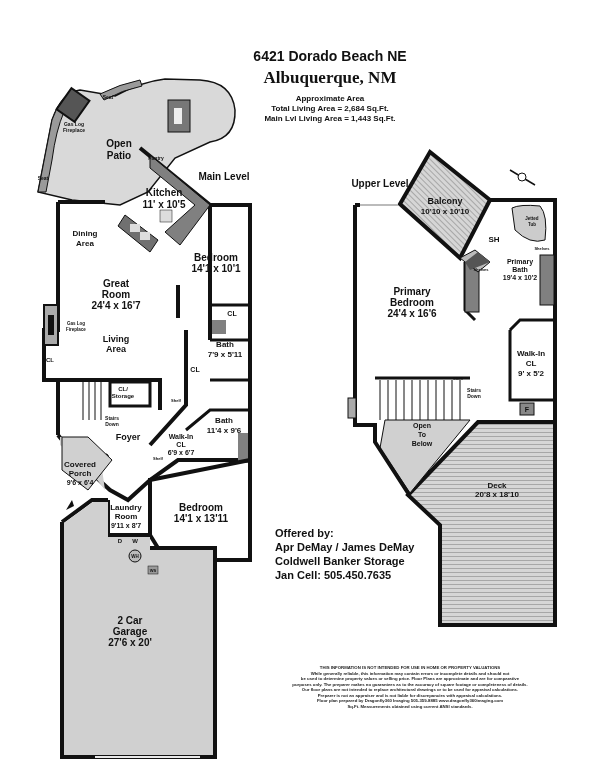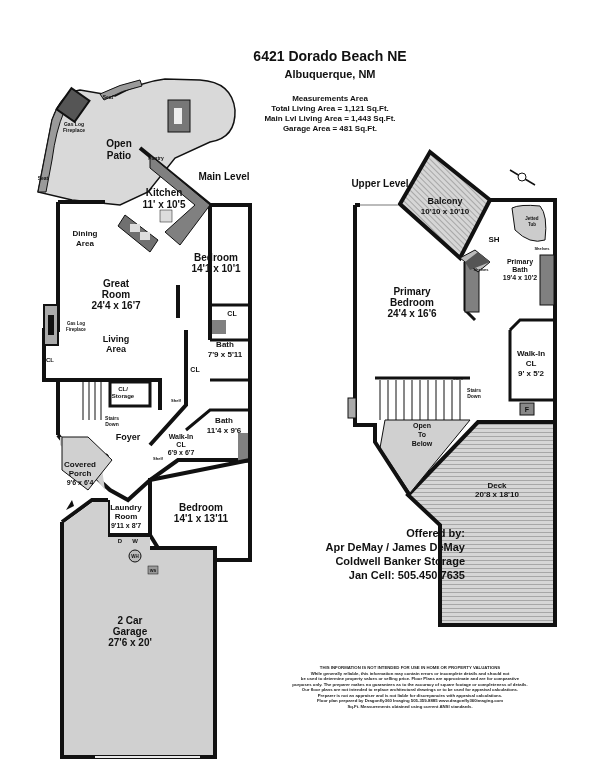--- a/index.html
+++ b/index.html
@@ -1,36 +1,35 @@
 <!DOCTYPE html>
 <html><head>
 <meta charset="utf-8">
 <style>
   html, body { margin:0; padding:0; background:#ffffff; }
   body { width:601px; height:768px; position:relative; overflow:hidden; font-family:"Liberation Sans", sans-serif; color:#111; }
   .abs { position:absolute; }
   .title { left:0; width:601px; text-align:center; font-weight:bold; }
   #t1 { top:48px; left:190px; width:280px; font-size:14px; }
-  #t2 { top:68px; left:190px; width:280px; font-size:11px; }
+  #t2 { top:68px; left:190px; width:280px; font-size:17px;font-family:Liberation Serif, serif; }
   #area { top:94px; left:230px; width:200px; text-align:center; font-size:8px; font-weight:bold; line-height:10px; }
   svg { position:absolute; left:0; top:0; }
   .lbl { font-family:"Liberation Sans", sans-serif; font-weight:bold; fill:#111; text-anchor:middle; }
-  #offer { top:526px; left:275px; width:190px; text-align:right; font-size:11px; font-weight:bold; line-height:14px; }
+  #offer { top:526px; left:275px; width:190px; text-align:left; font-size:11px; font-weight:bold; line-height:14px; }
   #disclaimer { top:665px; left:255px; width:310px; text-align:center; font-size:4.3px; font-weight:bold; line-height:5.5px; color:#222; }
 </style>
 </head>
 <body>
 
 <div class="abs title" id="t1">6421 Dorado Beach NE</div>
 <div class="abs title" id="t2">Albuquerque, NM</div>
 <div class="abs" id="area">
-  <div>Measurements Area</div>
-  <div>Total Living Area = 1,121 Sq.Ft.</div>
+  <div>Approximate Area</div>
+  <div>Total Living Area = 2,684 Sq.Ft.</div>
   <div>Main Lvl Living Area = 1,443 Sq.Ft.</div>
-  <div>Garage Area = 481 Sq.Ft.</div>
 </div>
 
 <svg width="601" height="768" viewBox="0 0 601 768">
   <defs>
     <pattern id="hatch" width="4" height="4" patternUnits="userSpaceOnUse">
       <rect width="4" height="4" fill="#d6d6d6"></rect>
       <line x1="0" y1="0.5" x2="4" y2="0.5" stroke="#9a9a9a" stroke-width="0.8"></line>
     </pattern>
     <pattern id="hatchd" width="4" height="4" patternUnits="userSpaceOnUse" patternTransform="rotate(45)">
       <rect width="4" height="4" fill="#d6d6d6"></rect>

